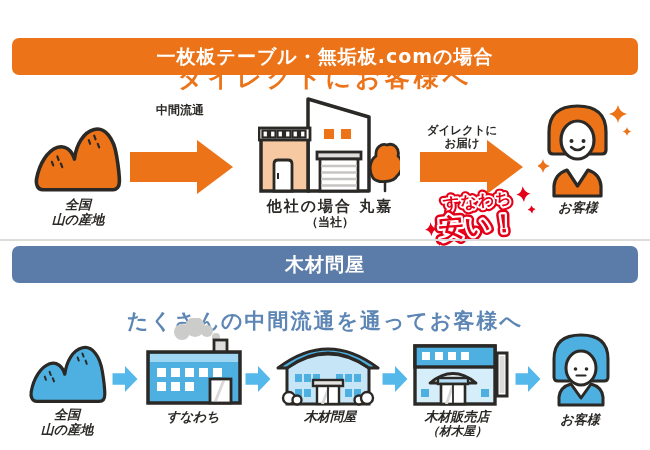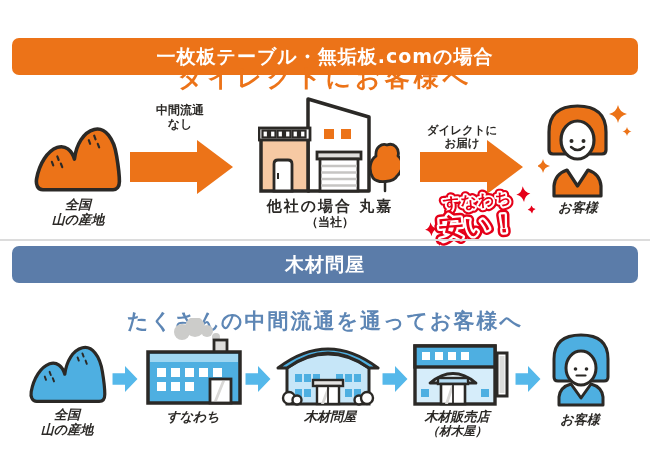--- a/index.html
+++ b/index.html
@@ -37,21 +37,20 @@
     <path d="M11,70 C5,70 3,64 4,58 C7,41 16,27 27,23 C36,20 43,26 46,36 C48,20 56,6 68,3 C80,0 90,13 93,33 C95,45 96,55 96,61 C96,67 93,70 89,70 Z" fill="#ec7318" stroke="#2b2926" stroke-width="4" stroke-linejoin="round"></path>
     <path d="M21,39 l1.5,4 M27,33 l1.5,4 M31,41 l1.5,4 M62,15 l1.5,4 M68,10 l1.5,4 M72,19 l1.5,4" stroke="#2b2926" stroke-width="2.4" stroke-linecap="round" fill="none"></path>
   </svg>
   <div class="abs lbl lbl13" style="left:28px;top:197px;width:100px">
     <div>全国</div>
     <div>山の産地</div>
   </div>
 
   <div class="abs lbl lbl12" style="left:130px;top:103px;width:100px">
     <div>中間流通</div>
-    <div>なし</div>
   </div>
   <svg class="abs" style="left:130px;top:140px" width="103" height="54" viewBox="0 0 103 54">
     <polygon points="0,12 67,12 67,0 103,27 67,54 67,42 0,42" fill="#ec7318"></polygon>
   </svg>
 
   <svg class="abs" style="left:258px;top:96px" width="142" height="100" viewBox="0 0 142 100">
     <polygon points="50,3 111,21 111,95 50,95" fill="#fff" stroke="#2b2926" stroke-width="3.5" stroke-linejoin="round"></polygon>
     <rect x="66" y="33" width="10" height="10" fill="#ec7318"></rect>
     <rect x="83" y="33" width="10" height="10" fill="#ec7318"></rect>
     <rect x="59" y="56" width="44" height="7" fill="#dfdedc" stroke="#2b2926" stroke-width="2.8"></rect>

